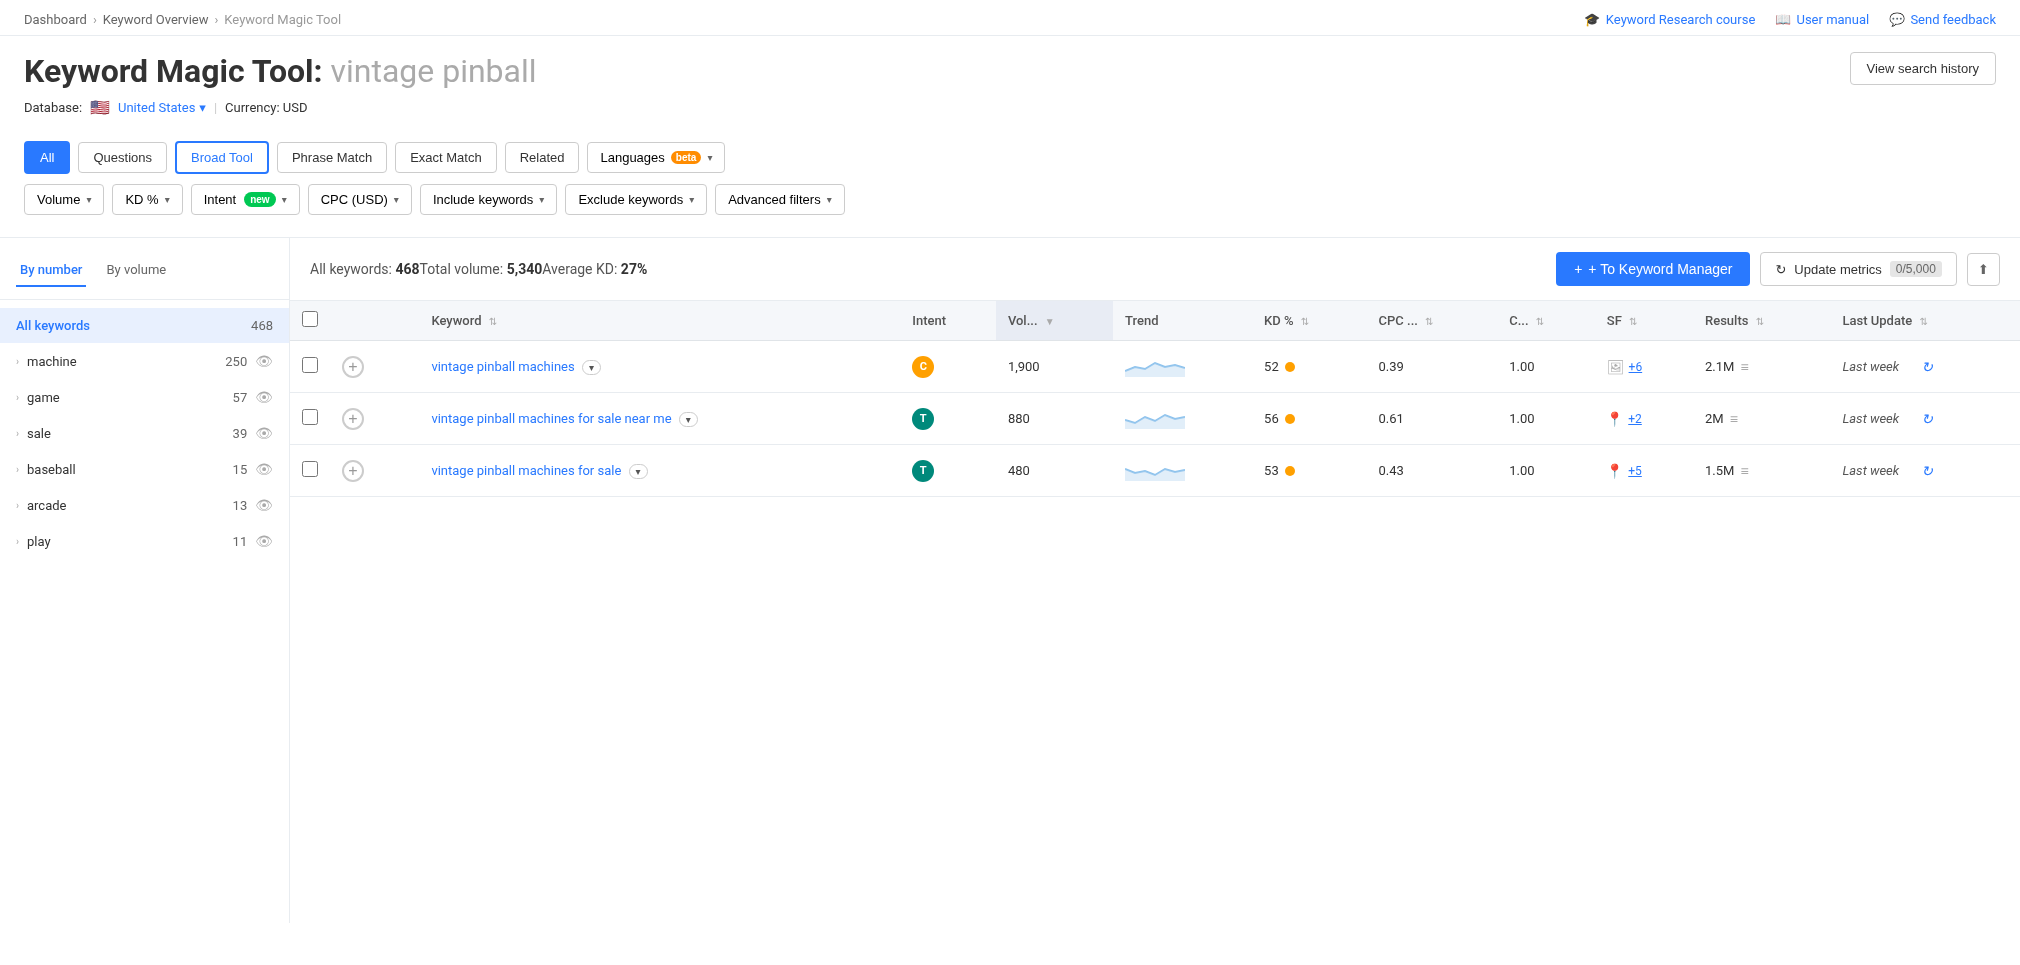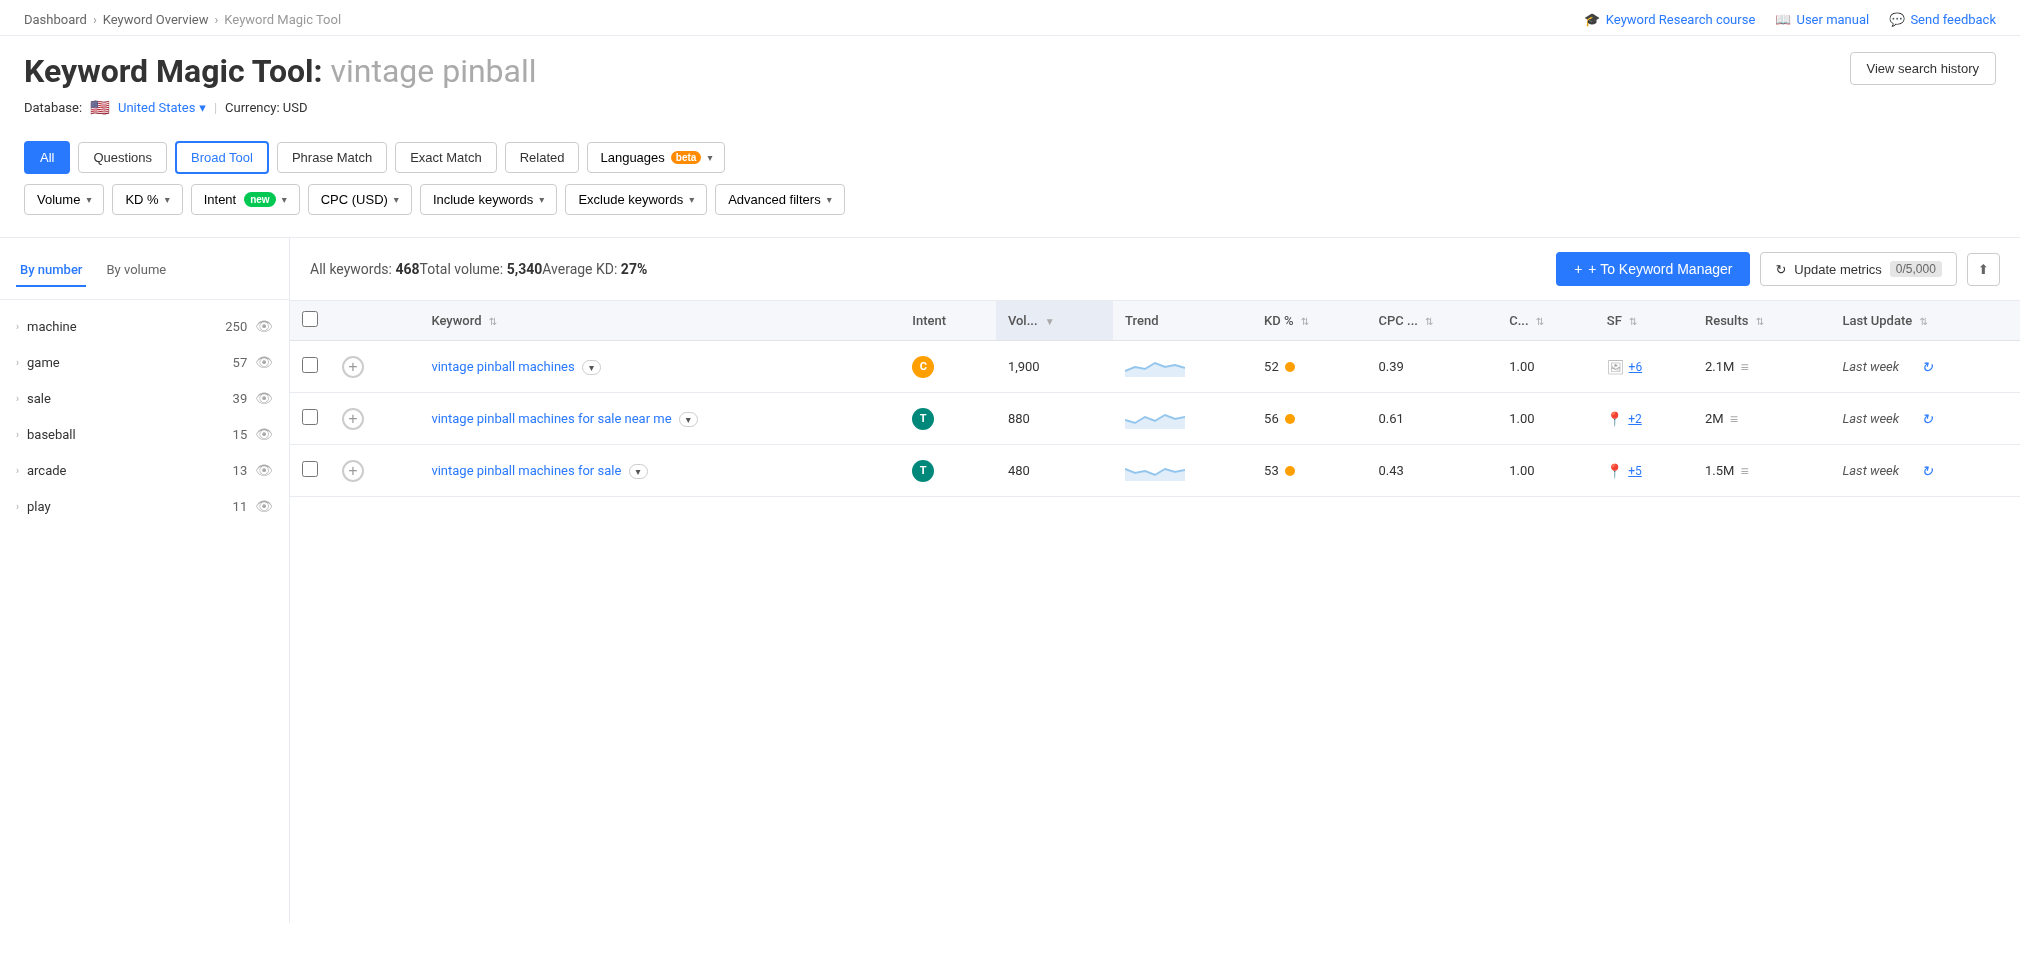--- a/index.html
+++ b/index.html
@@ -190,20 +190,28 @@
 </div>
 
 <div class="content-area">
 
   <div class="sidebar">
     <div class="sidebar-tabs">
       <div class="sidebar-tab active">By number</div>
       <div class="sidebar-tab">By volume</div>
     </div>
     <div class="sidebar-list">
+      <div class="sidebar-item active">
+        <div class="sidebar-item-left">
+          <span class="sidebar-label">All keywords</span>
+        </div>
+        <div class="sidebar-count">
+          <span>468</span>
+        </div>
+      </div>
       <div class="sidebar-item">
         <div class="sidebar-item-left">
           <span class="sidebar-chevron">›</span>
           <span class="sidebar-label">machine</span>
         </div>
         <div class="sidebar-count">
           <span>250</span>
           <span class="eye-icon">👁</span>
         </div>
       </div>

